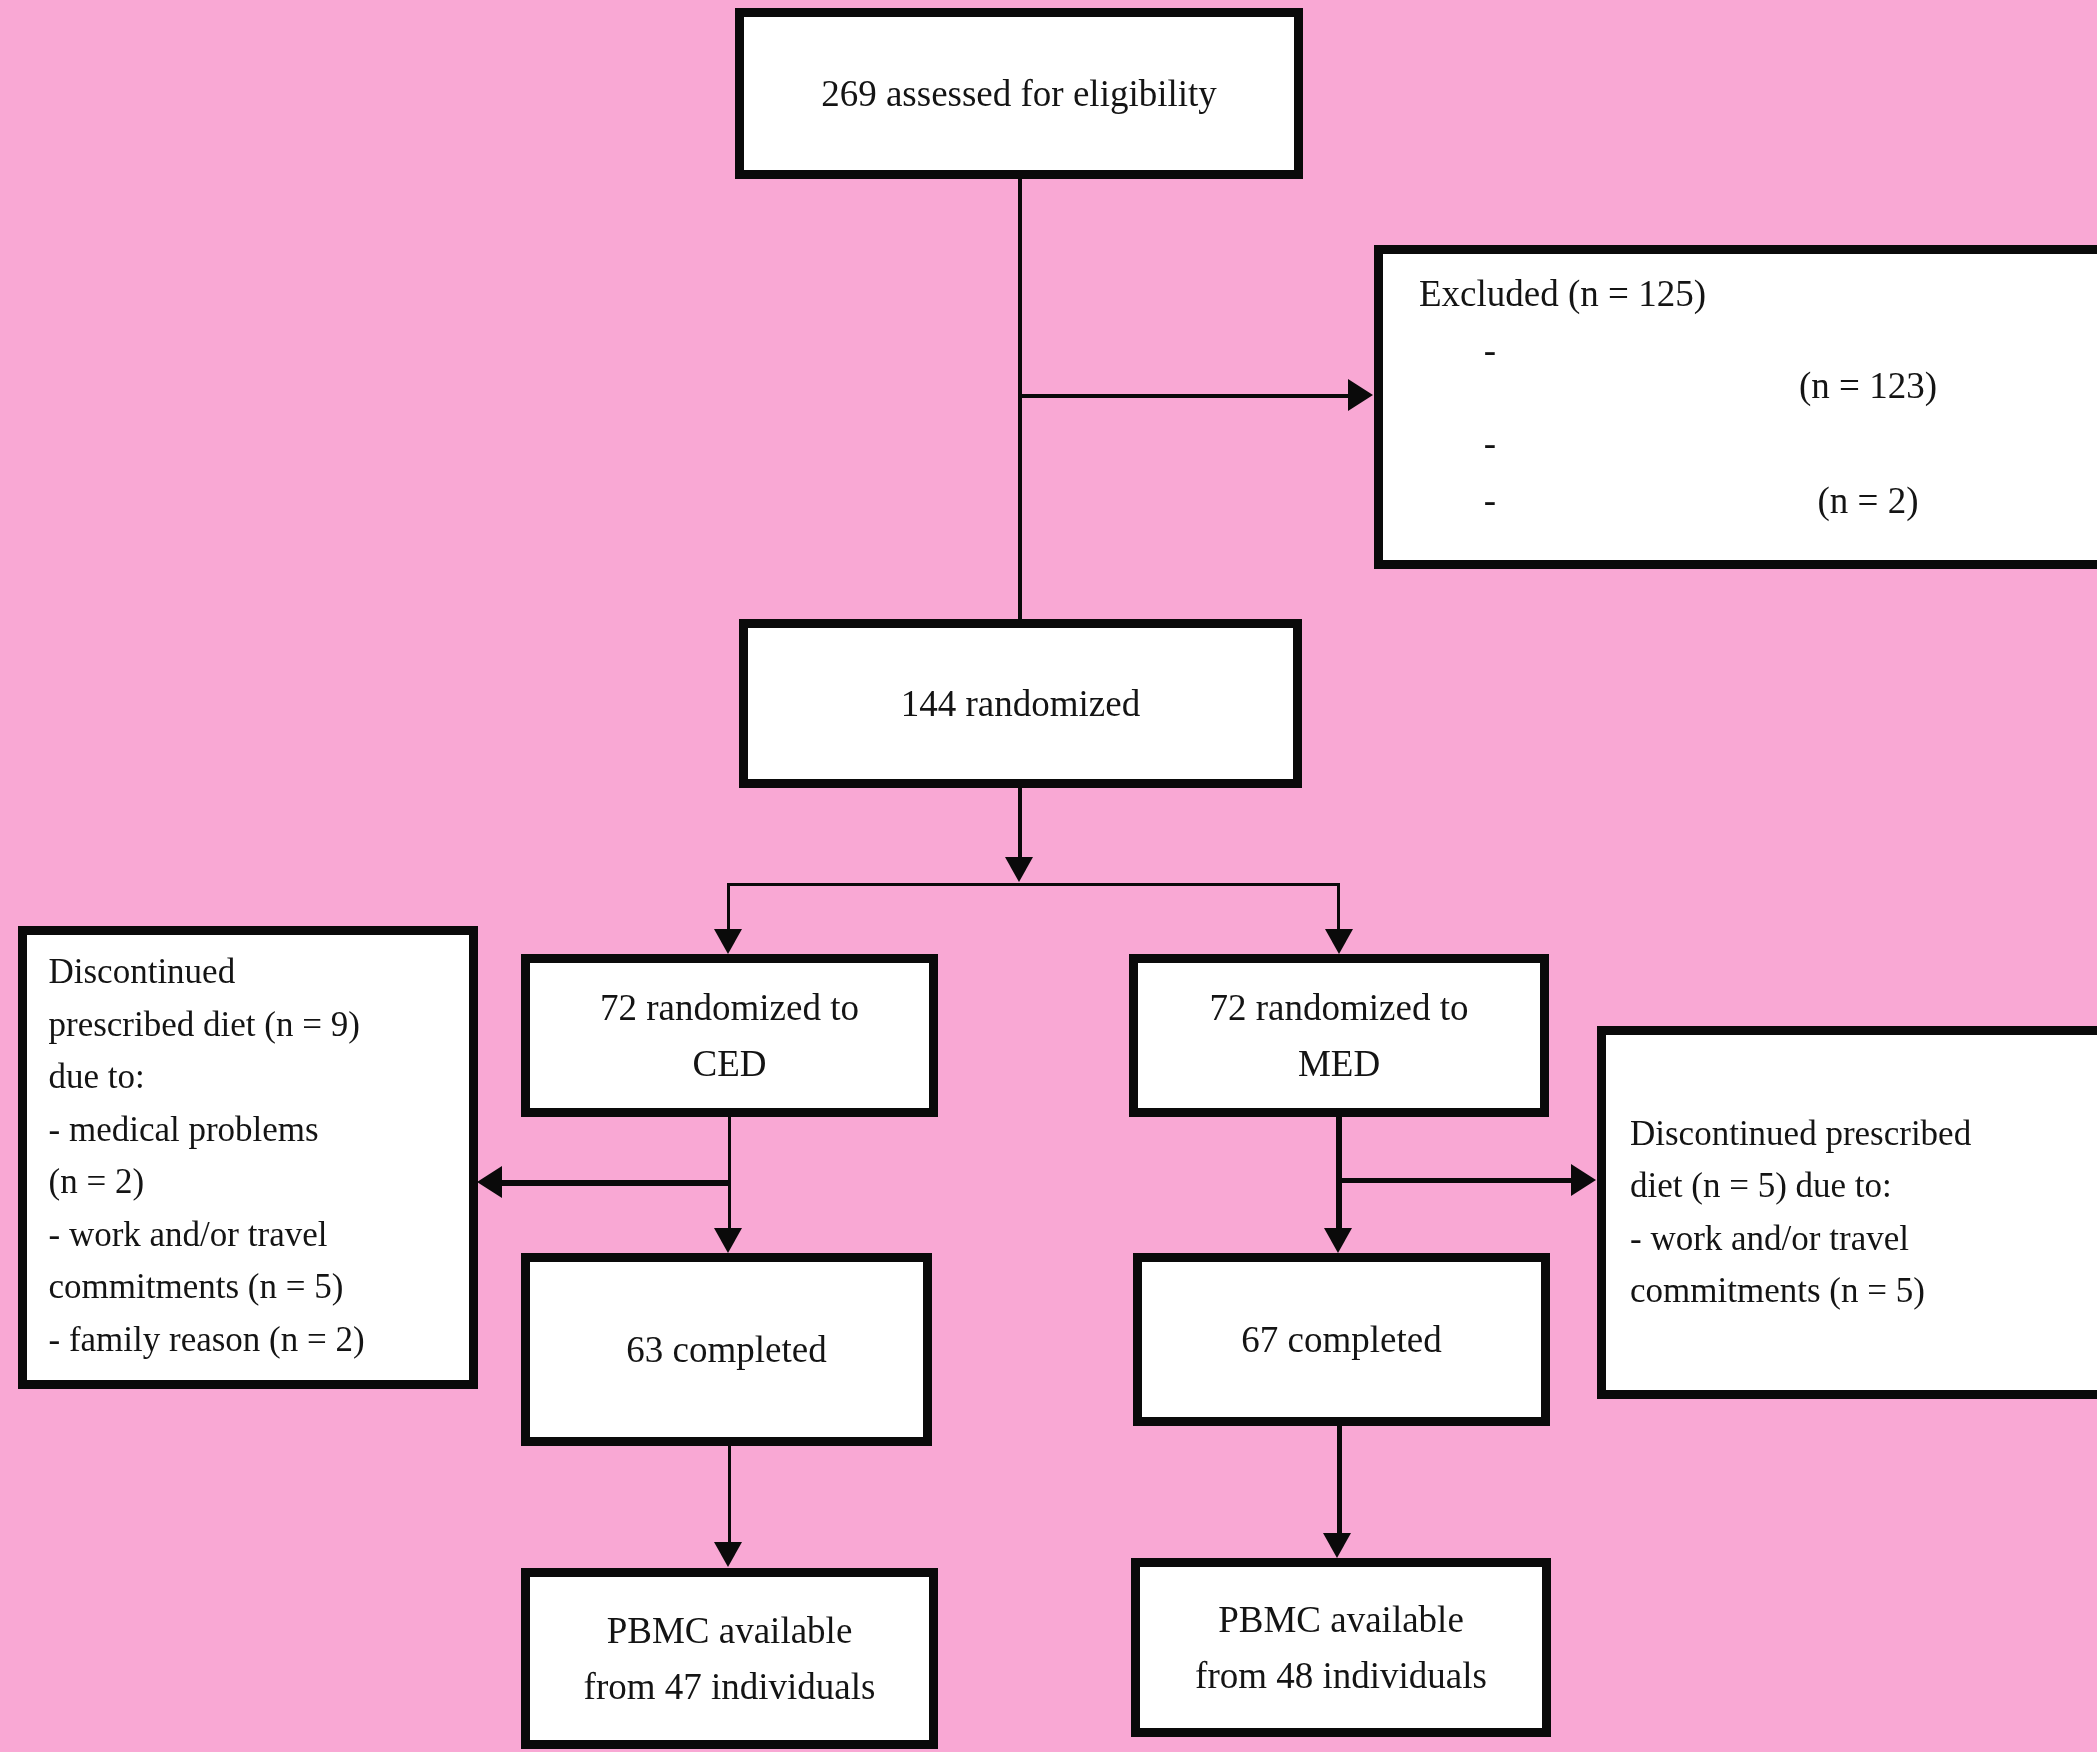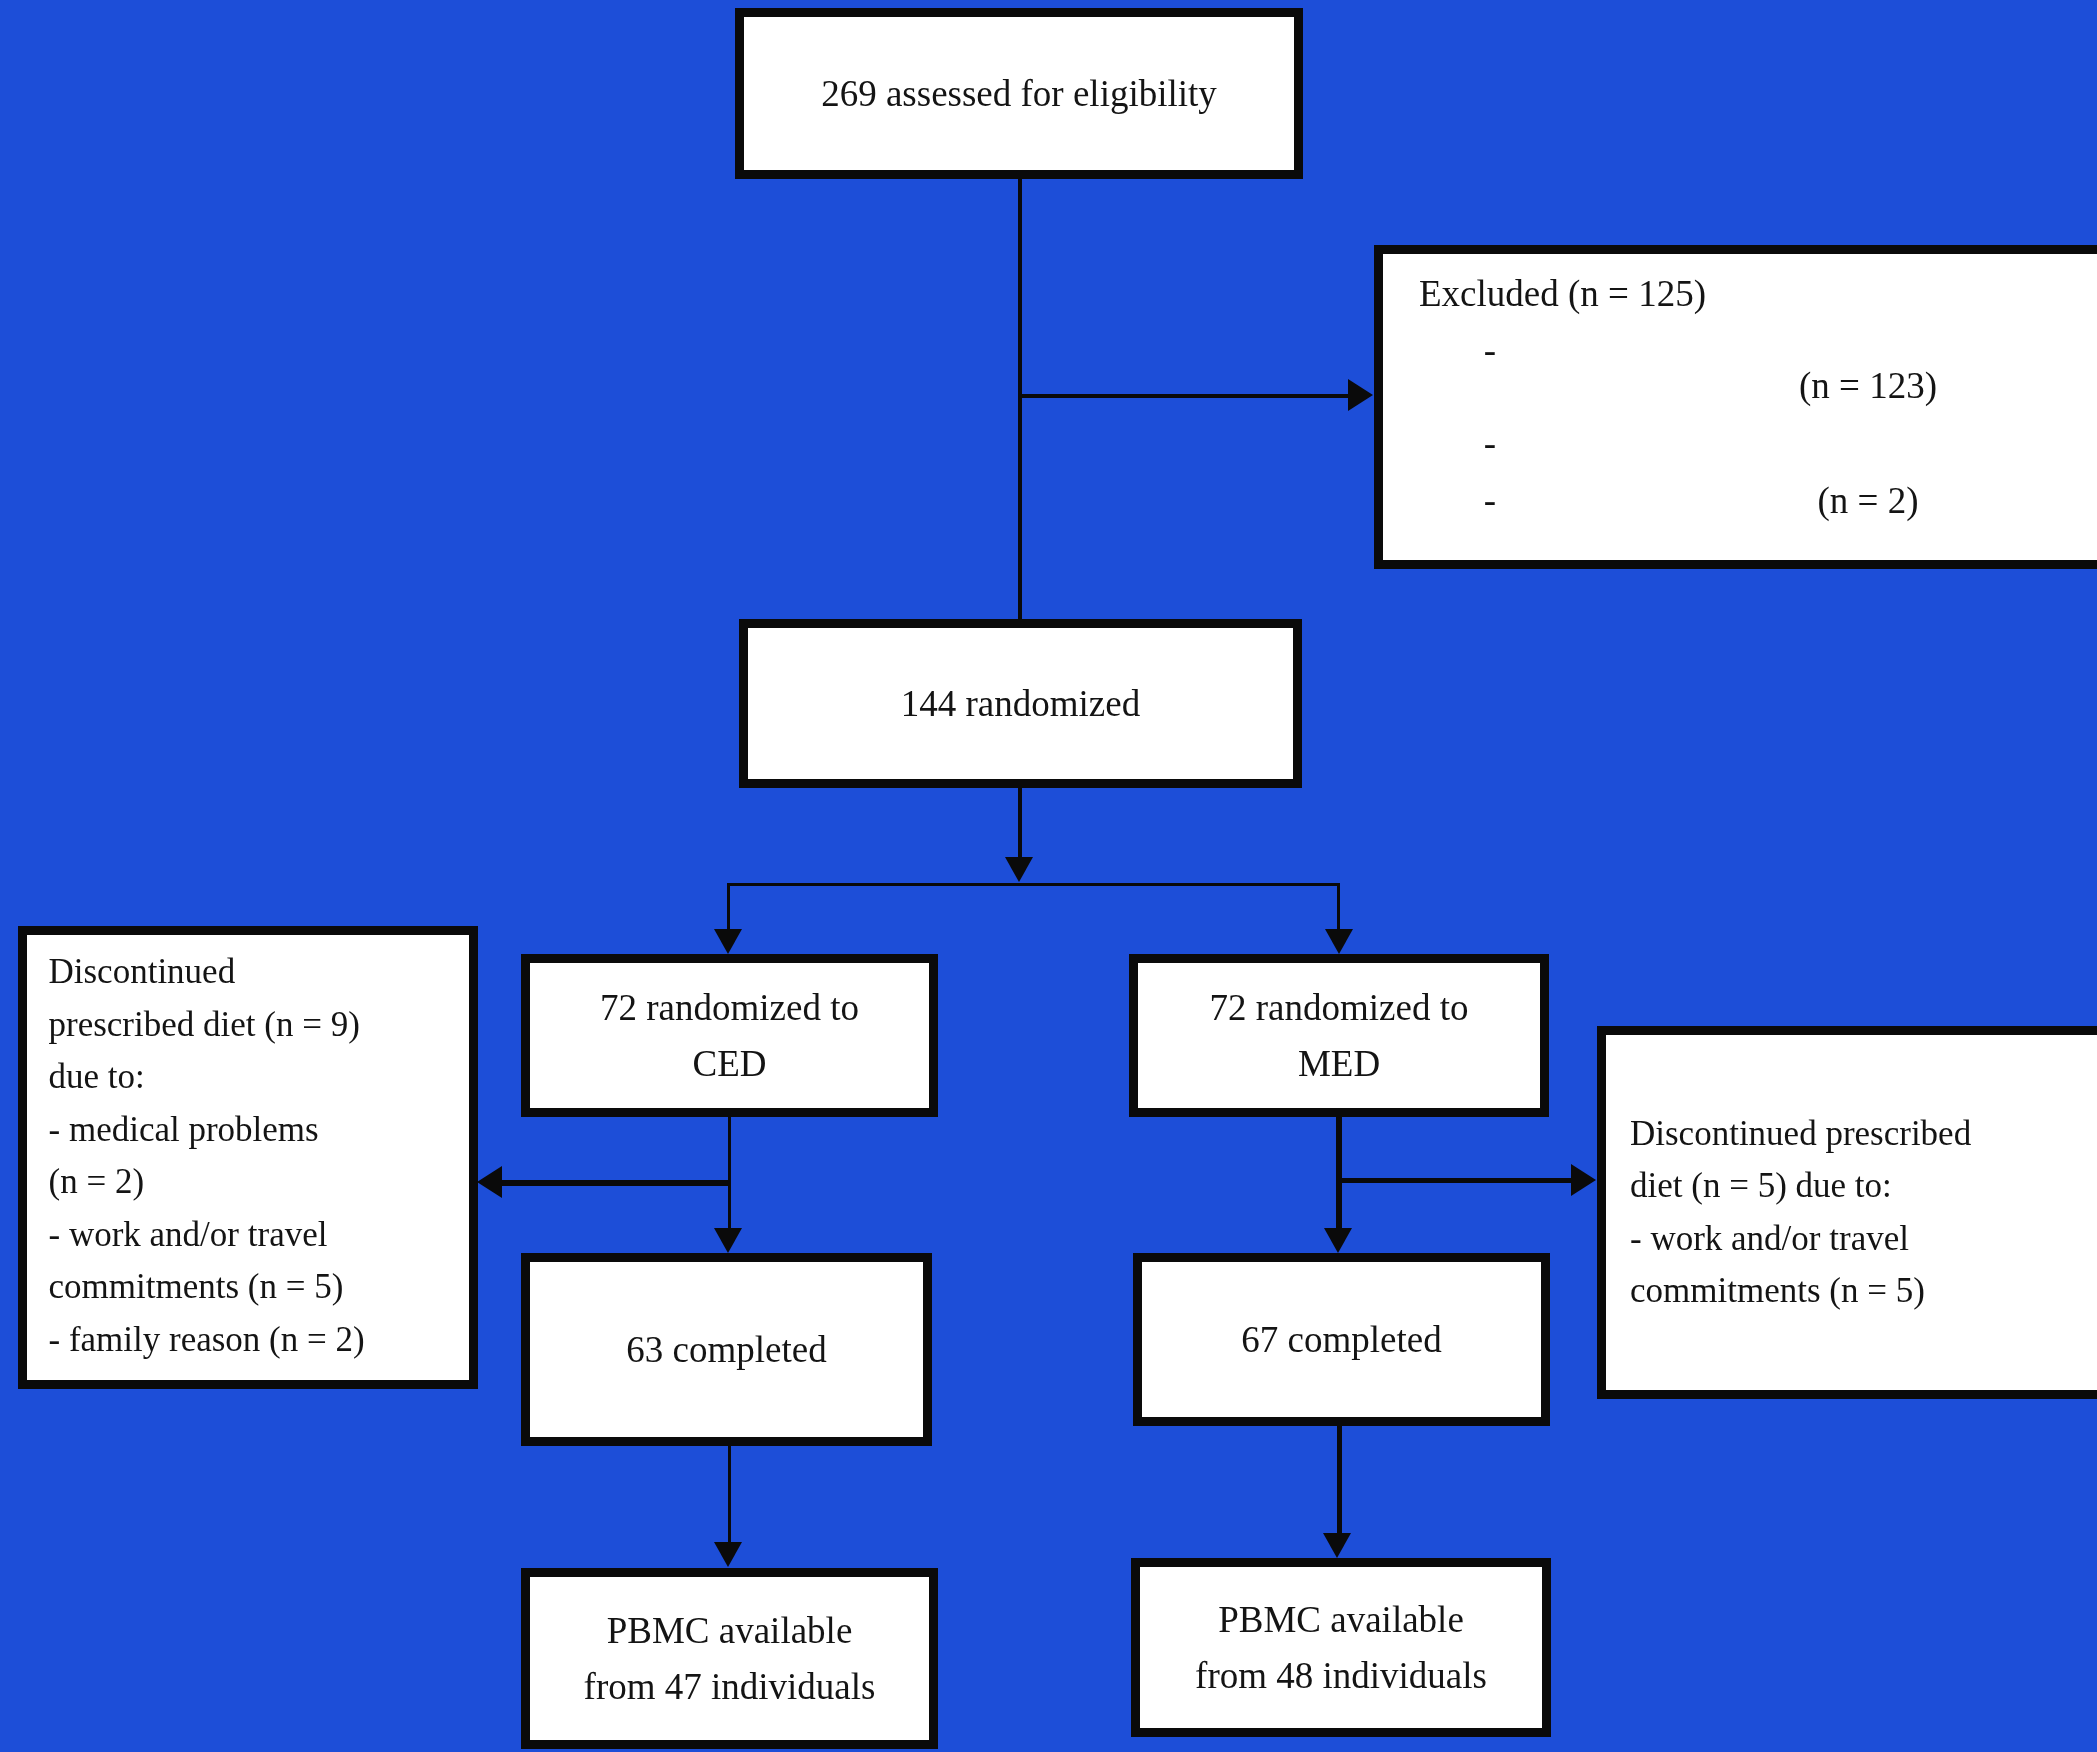--- a/index.html
+++ b/index.html
@@ -1,17 +1,17 @@
 <!DOCTYPE html>
 <html style="font-size:12.7px"><head>
 <meta charset="utf-8">
 <style>
   html,body{margin:0;padding:0;background:#ffffff;}
   .canvas{
-    position:relative;width:2097px;height:1752px;background:#1d4ed8;
+    position:relative;width:2097px;height:1752px;background:#f9a8d4;
     font-family:"Liberation Serif","DejaVu Serif",serif;color:#141414;overflow:hidden;
   }
   .box{
     position:absolute;border:9.5px solid #0a0a0a;background:#ffffff;box-sizing:border-box;
     display:flex;flex-direction:column;align-items:center;justify-content:center;
     text-align:center;font-size:37px;line-height:1.5;
   }
   .txtbox{
     align-items:flex-start;justify-content:flex-start;text-align:left;font-size:35px;line-height:1.5;
   }

